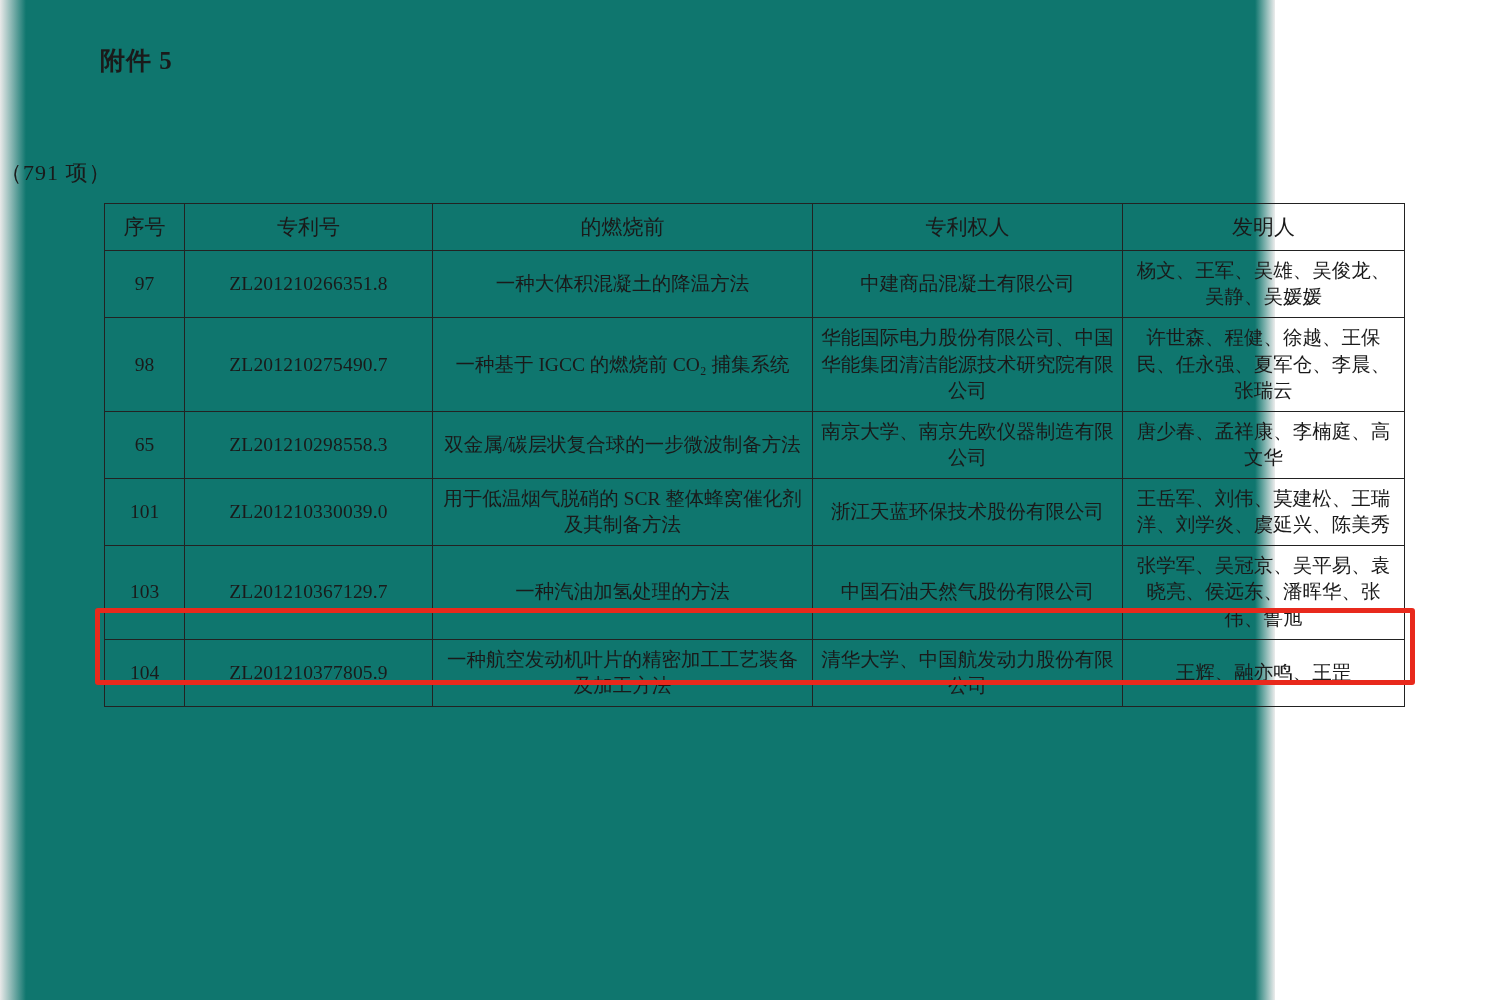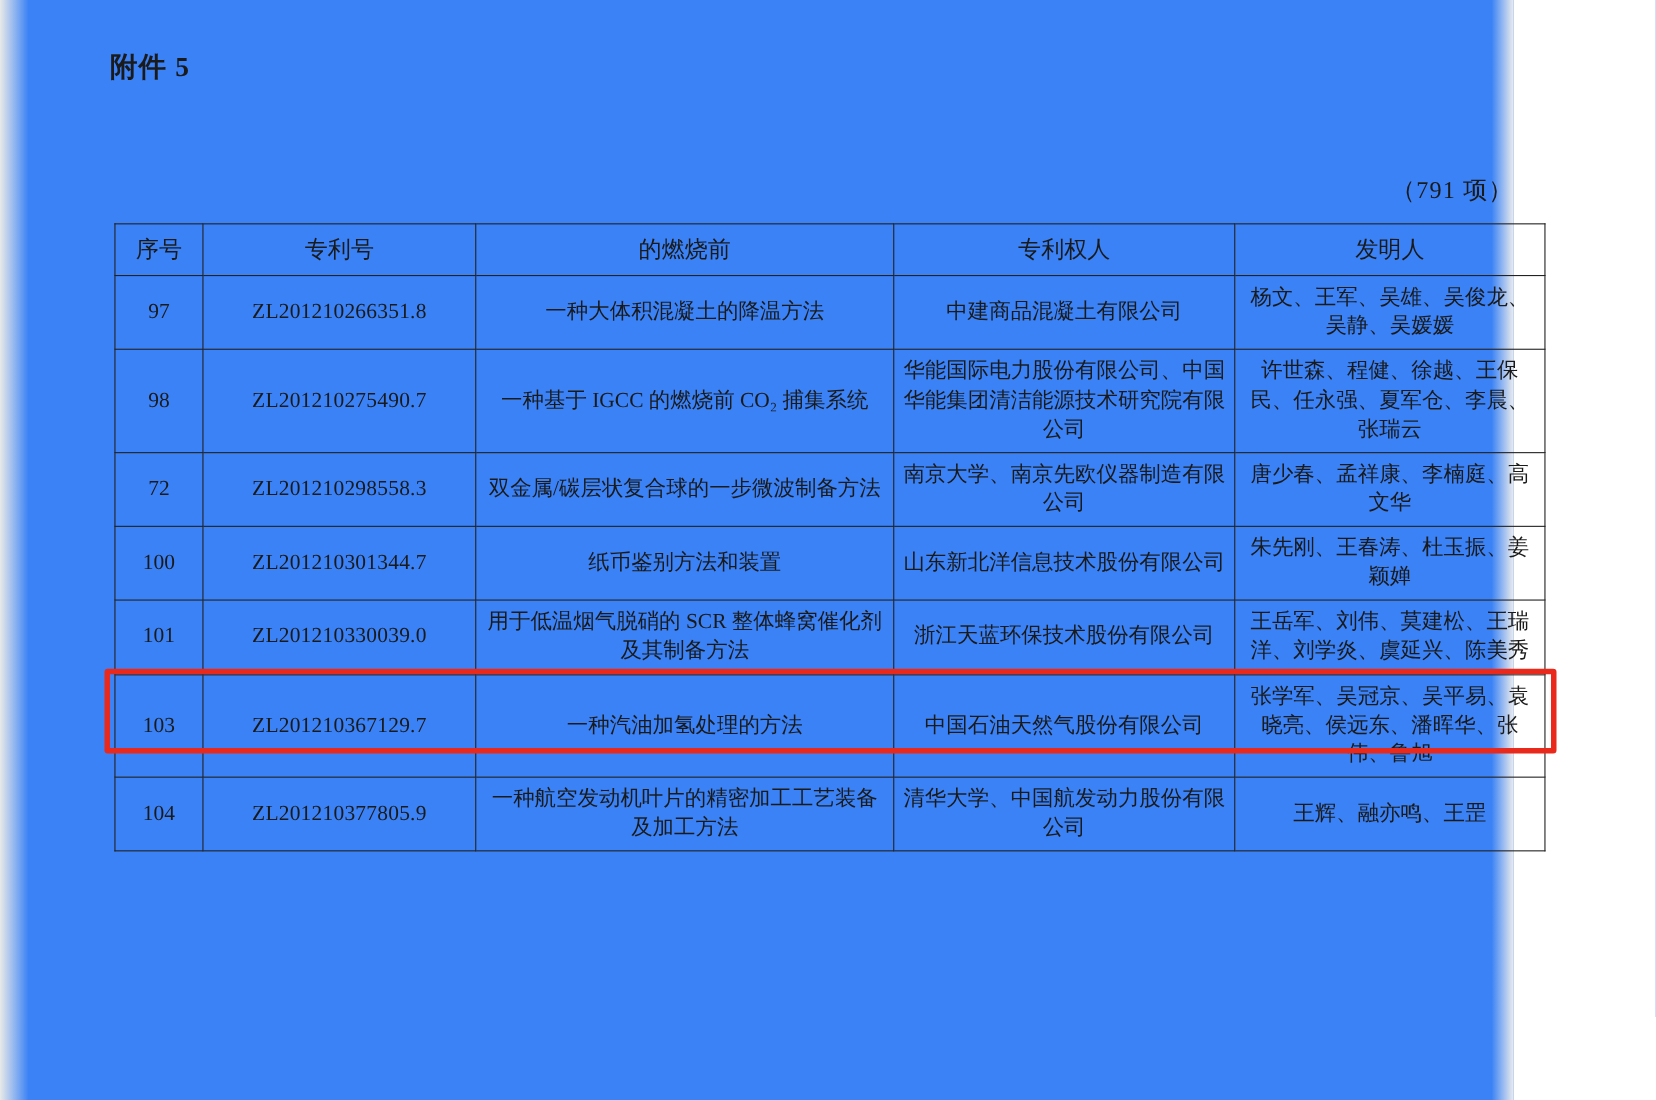--- a/index.html
+++ b/index.html
@@ -10,25 +10,25 @@
   body {
     width: 1505px;
     height: 1000px;
     font-family: "Liberation Serif", "DejaVu Serif", serif;
     color: #1a1a1a;
     position: relative;
     overflow: hidden;
   }
   .page {
     position: relative;
-    width: 1376px;
+    width: 1275px;
     height: 1000px;
     box-sizing: border-box;
     padding: 0;
-    background: #3b82f6;
+    background: #0f766e;
   }
   .attachment-label {
     position: absolute;
     left: 100px;
     top: 44px;
     font-size: 25px;
     font-weight: 700;
     letter-spacing: 1px;
     font-family: "Liberation Serif", "DejaVu Serif", serif;
   }
@@ -41,21 +41,21 @@
     font-size: 37px;
     font-weight: 700;
     letter-spacing: 2px;
     font-family: "Liberation Serif", "DejaVu Serif", serif;
   }
   .doc-subtitle {
     position: absolute;
     left: 0;
     right: 0;
     top: 158px;
-    text-align: right;
+    text-align: left;
     font-size: 22px;
     font-weight: 400;
     letter-spacing: 1px;
   }
   .table-wrap {
     position: absolute;
     left: 104px;
     top: 203px;
     width: 1300px;
   }
@@ -159,32 +159,25 @@
           <td class="inventor">杨文、王军、吴雄、吴俊龙、吴静、吴媛媛</td>
         </tr>
         <tr>
           <td class="seq">98</td>
           <td class="patent-no">ZL201210275490.7</td>
           <td class="name">一种基于 IGCC 的燃烧前 CO₂ 捕集系统</td>
           <td class="owner">华能国际电力股份有限公司、中国华能集团清洁能源技术研究院有限公司</td>
           <td class="inventor">许世森、程健、徐越、王保民、任永强、夏军仓、李晨、张瑞云</td>
         </tr>
         <tr>
-          <td class="seq">72</td>
+          <td class="seq">65</td>
           <td class="patent-no">ZL201210298558.3</td>
           <td class="name">双金属/碳层状复合球的一步微波制备方法</td>
           <td class="owner">南京大学、南京先欧仪器制造有限公司</td>
           <td class="inventor">唐少春、孟祥康、李楠庭、高文华</td>
-        </tr>
-        <tr>
-          <td class="seq">100</td>
-          <td class="patent-no">ZL201210301344.7</td>
-          <td class="name">纸币鉴别方法和装置</td>
-          <td class="owner">山东新北洋信息技术股份有限公司</td>
-          <td class="inventor">朱先刚、王春涛、杜玉振、姜颖婵</td>
         </tr>
         <tr>
           <td class="seq">101</td>
           <td class="patent-no">ZL201210330039.0</td>
           <td class="name">用于低温烟气脱硝的 SCR 整体蜂窝催化剂及其制备方法</td>
           <td class="owner">浙江天蓝环保技术股份有限公司</td>
           <td class="inventor">王岳军、刘伟、莫建松、王瑞洋、刘学炎、虞延兴、陈美秀</td>
         </tr>
         <tr>
           <td class="seq">103</td>

